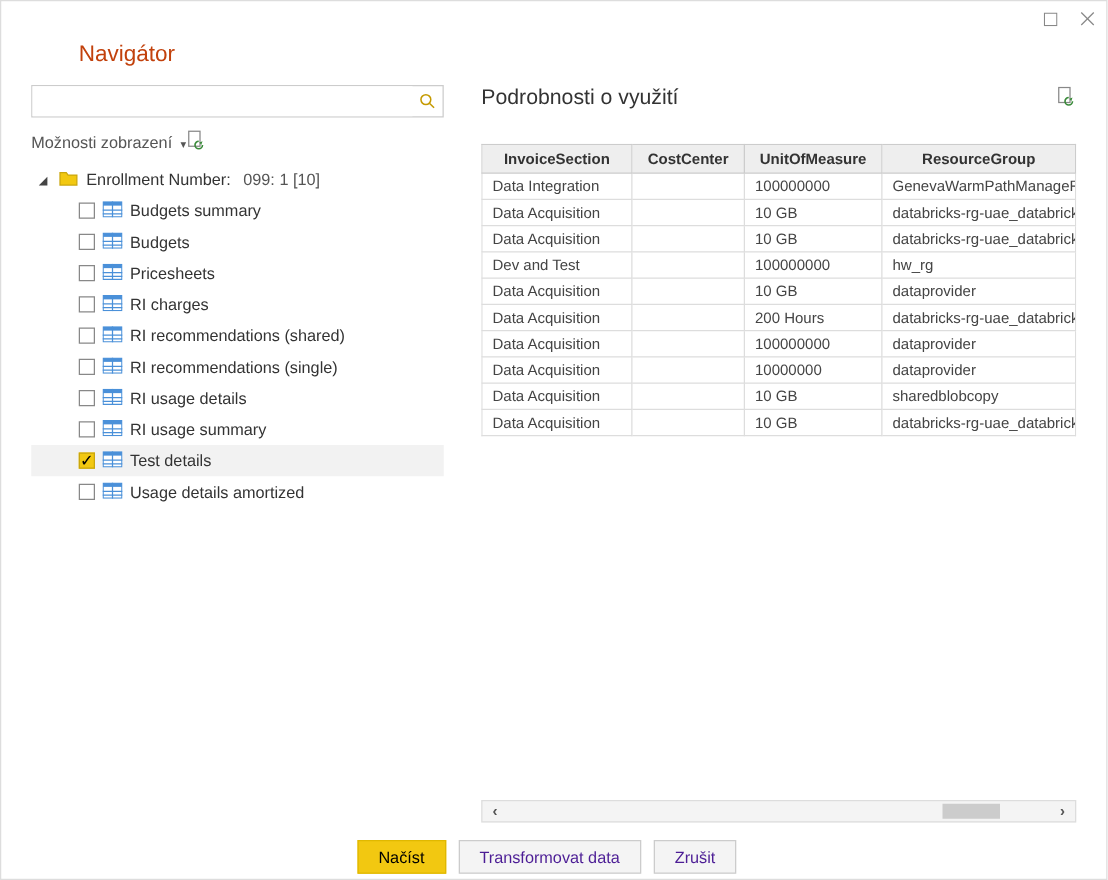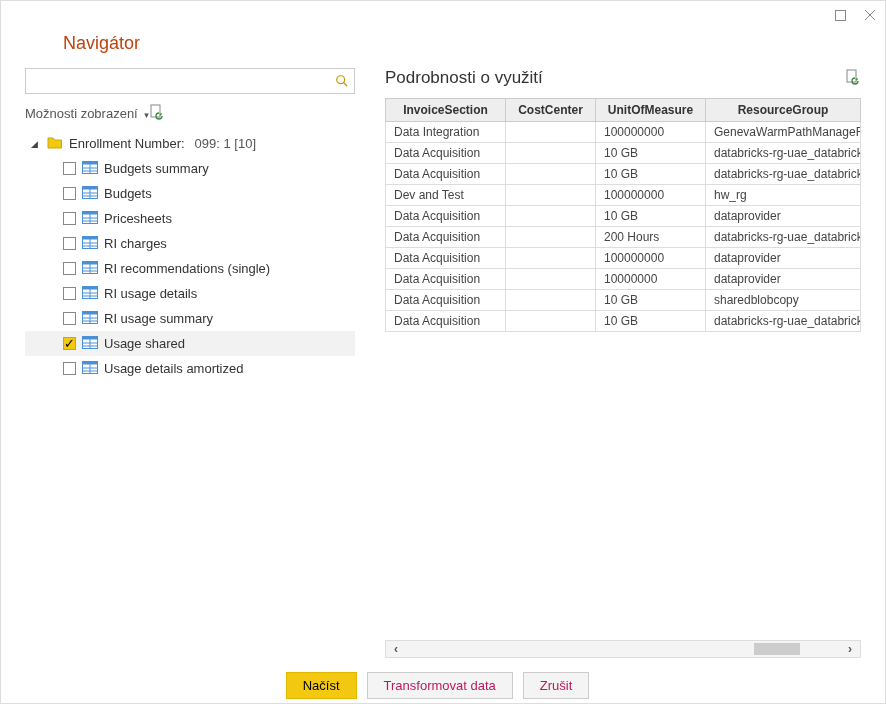--- a/index.html
+++ b/index.html
@@ -30,21 +30,21 @@
     padding: 4px 30px 14px 30px;
   }
   .header h1 { font-size: 18px; font-weight: 400; color: #c2410c; margin-left: 32px; }
   .content {
     display: flex;
     padding: 0 24px;
     gap: 30px;
     height: 590px;
   }
   .left-pane { width: 330px; flex-shrink: 0; }
-  .right-pane { flex: 1; display: flex; flex-direction: column; min-width: 0; }
+  .right-pane { flex: 1; display: flex; flex-direction: column; min-width: 0; gap: 17px; }
   .search-wrap {
     display: flex; align-items: center;
     border: 1px solid #ccc;
     height: 26px;
     background: #fff;
   }
   .search-wrap input {
     flex: 1; border: none; outline: none; padding: 0 6px; font-size: 13px;
     height: 100%;
   }
@@ -133,21 +133,21 @@
   .footer {
     display: flex; justify-content: center; gap: 10px;
     padding: 14px 11px 0 0;
   }
   .btn {
     padding: 5px 16px;
     border: 1px solid #ccc;
     background: #f4f4f4;
     font-size: 13px;
     cursor: pointer;
-    color: #be185d;
+    color: #4c1d95;
   }
   .btn.primary { background: #f2c811; border-color: #e0b800; color: #000; }
 </style>
 </head>
 <body>
 
 <div class="titlebar">
   <span class="winbtn">
     <svg width="11" height="11">
         <rect x="0.5" y="0.5" width="10" height="10" fill="none" stroke="#888"></rect>
@@ -249,20 +249,31 @@
           </div>
           <div class="tree-row child">
             <span class="chk"></span>
             <span><svg width="16" height="13">
                 <rect x="0.5" y="0.5" width="15" height="12" fill="#fff" stroke="#4a90d9"></rect>
                 <rect x="0.5" y="0.5" width="15" height="3" fill="#4a90d9"></rect>
                 <line x1="8" y1="0" x2="8" y2="13" stroke="#4a90d9"></line>
                 <line x1="0" y1="7" x2="16" y2="7" stroke="#4a90d9"></line>
                 <line x1="0" y1="10" x2="16" y2="10" stroke="#4a90d9"></line>
               </svg></span>
+            <span class="tree-label">RI recommendations (shared)</span>
+          </div>
+          <div class="tree-row child">
+            <span class="chk"></span>
+            <span><svg width="16" height="13">
+                <rect x="0.5" y="0.5" width="15" height="12" fill="#fff" stroke="#4a90d9"></rect>
+                <rect x="0.5" y="0.5" width="15" height="3" fill="#4a90d9"></rect>
+                <line x1="8" y1="0" x2="8" y2="13" stroke="#4a90d9"></line>
+                <line x1="0" y1="7" x2="16" y2="7" stroke="#4a90d9"></line>
+                <line x1="0" y1="10" x2="16" y2="10" stroke="#4a90d9"></line>
+              </svg></span>
             <span class="tree-label">RI recommendations (single)</span>
           </div>
           <div class="tree-row child">
             <span class="chk"></span>
             <span><svg width="16" height="13">
                 <rect x="0.5" y="0.5" width="15" height="12" fill="#fff" stroke="#4a90d9"></rect>
                 <rect x="0.5" y="0.5" width="15" height="3" fill="#4a90d9"></rect>
                 <line x1="8" y1="0" x2="8" y2="13" stroke="#4a90d9"></line>
                 <line x1="0" y1="7" x2="16" y2="7" stroke="#4a90d9"></line>
                 <line x1="0" y1="10" x2="16" y2="10" stroke="#4a90d9"></line>
@@ -282,21 +293,21 @@
           </div>
           <div class="tree-row child selected">
             <span class="chk checked">✓</span>
             <span><svg width="16" height="13">
                 <rect x="0.5" y="0.5" width="15" height="12" fill="#fff" stroke="#4a90d9"></rect>
                 <rect x="0.5" y="0.5" width="15" height="3" fill="#4a90d9"></rect>
                 <line x1="8" y1="0" x2="8" y2="13" stroke="#4a90d9"></line>
                 <line x1="0" y1="7" x2="16" y2="7" stroke="#4a90d9"></line>
                 <line x1="0" y1="10" x2="16" y2="10" stroke="#4a90d9"></line>
               </svg></span>
-            <span class="tree-label">Usage shared</span>
+            <span class="tree-label">Test details</span>
           </div>
           <div class="tree-row child">
             <span class="chk"></span>
             <span><svg width="16" height="13">
                 <rect x="0.5" y="0.5" width="15" height="12" fill="#fff" stroke="#4a90d9"></rect>
                 <rect x="0.5" y="0.5" width="15" height="3" fill="#4a90d9"></rect>
                 <line x1="8" y1="0" x2="8" y2="13" stroke="#4a90d9"></line>
                 <line x1="0" y1="7" x2="16" y2="7" stroke="#4a90d9"></line>
                 <line x1="0" y1="10" x2="16" y2="10" stroke="#4a90d9"></line>
               </svg></span>

